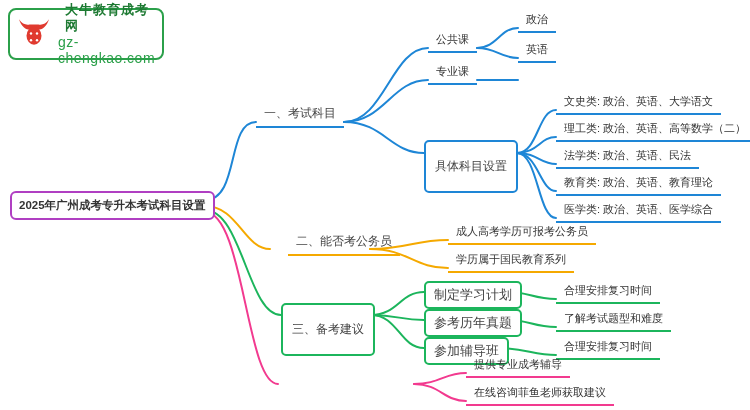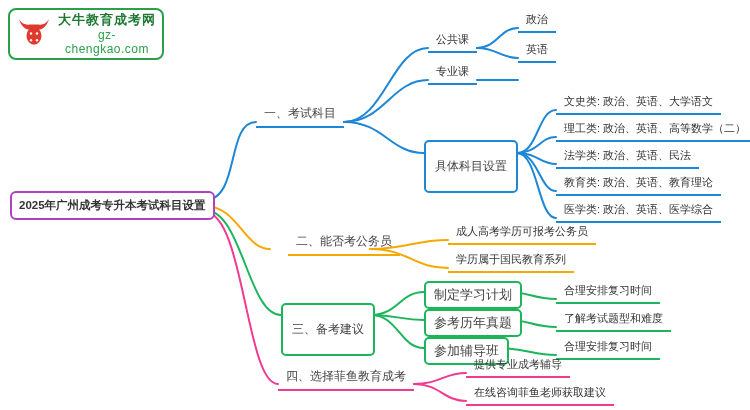--- a/index.html
+++ b/index.html
@@ -19,22 +19,22 @@
   .c-yellow { border-color:var(--yellow,#f5a900); }
   .c-green  { border-color:var(--green,#1cb55c); }
   .c-pink   { border-color:var(--pink,#f23a8f); }
 
   .root-node { position:absolute; left:10px; top:191px; border:2px solid var(--purple,#b03fc2);
     border-radius:6px; padding:5px 7px; font-size:11.5px; font-weight:bold; color:#333;
     background:#fff; white-space:nowrap; }
 
   .logo { position:absolute; left:8px; top:8px; width:156px; height:52px; border:2px solid var(--brand-green,#2ba04a);
     border-radius:8px; background:#fff; display:flex; align-items:center; gap:6px; padding:4px 6px; }
-  .logo-title { font-size:13px; font-weight:bold; color:var(--brand-green-dark,#1e7a33); letter-spacing:1px; line-height:1.25; }
-  .logo-domain { font-size:12px; color:var(--brand-green,#2ba04a); letter-spacing:0.5px;text-align:center; }
+  .logo-title { font-size:13px; font-weight:bold; color:var(--brand-green-dark,#1e7a33); letter-spacing:1px; line-height:1.25;margin-left:7px; }
+  .logo-domain { font-size:14px; color:var(--brand-green,#2ba04a); letter-spacing:0.5px; }
 </style>
 </head>
 <body>
 
 <div class="stage">
 
   <svg class="wires" width="750" height="410">
 
     <path d="M205,200 C240,200 226,122 256,122" style="stroke:var(--blue,#1e86d6)"></path>
     <path d="M205,206 C238,206 244,249 270,249" style="stroke:var(--yellow,#f5a900)"></path>
@@ -103,17 +103,16 @@
   <div class="node u-node c-yellow" style="left:448px;top:250px">学历属于国民教育系列</div>
 
   <div class="node box-node c-green" style="left:281px;top:303px">三、备考建议</div>
   <div class="node box-node small c-green" style="left:424px;top:281px">制定学习计划</div>
   <div class="node box-node small c-green" style="left:424px;top:309px">参考历年真题</div>
   <div class="node box-node small c-green" style="left:424px;top:337px">参加辅导班</div>
   <div class="node u-node c-green" style="left:556px;top:281px">合理安排复习时间</div>
   <div class="node u-node c-green" style="left:556px;top:309px">了解考试题型和难度</div>
   <div class="node u-node c-green" style="left:556px;top:337px">合理安排复习时间</div>
 
-  <div class="node u-node big c-pink" style="left:278px;top:366px">四、选择菲鱼教育成考</div>
   <div class="node u-node c-pink" style="left:466px;top:355px">提供专业成考辅导</div>
   <div class="node u-node c-pink" style="left:466px;top:383px">在线咨询菲鱼老师获取建议</div>
 
 </div>
 
 </body></html>

